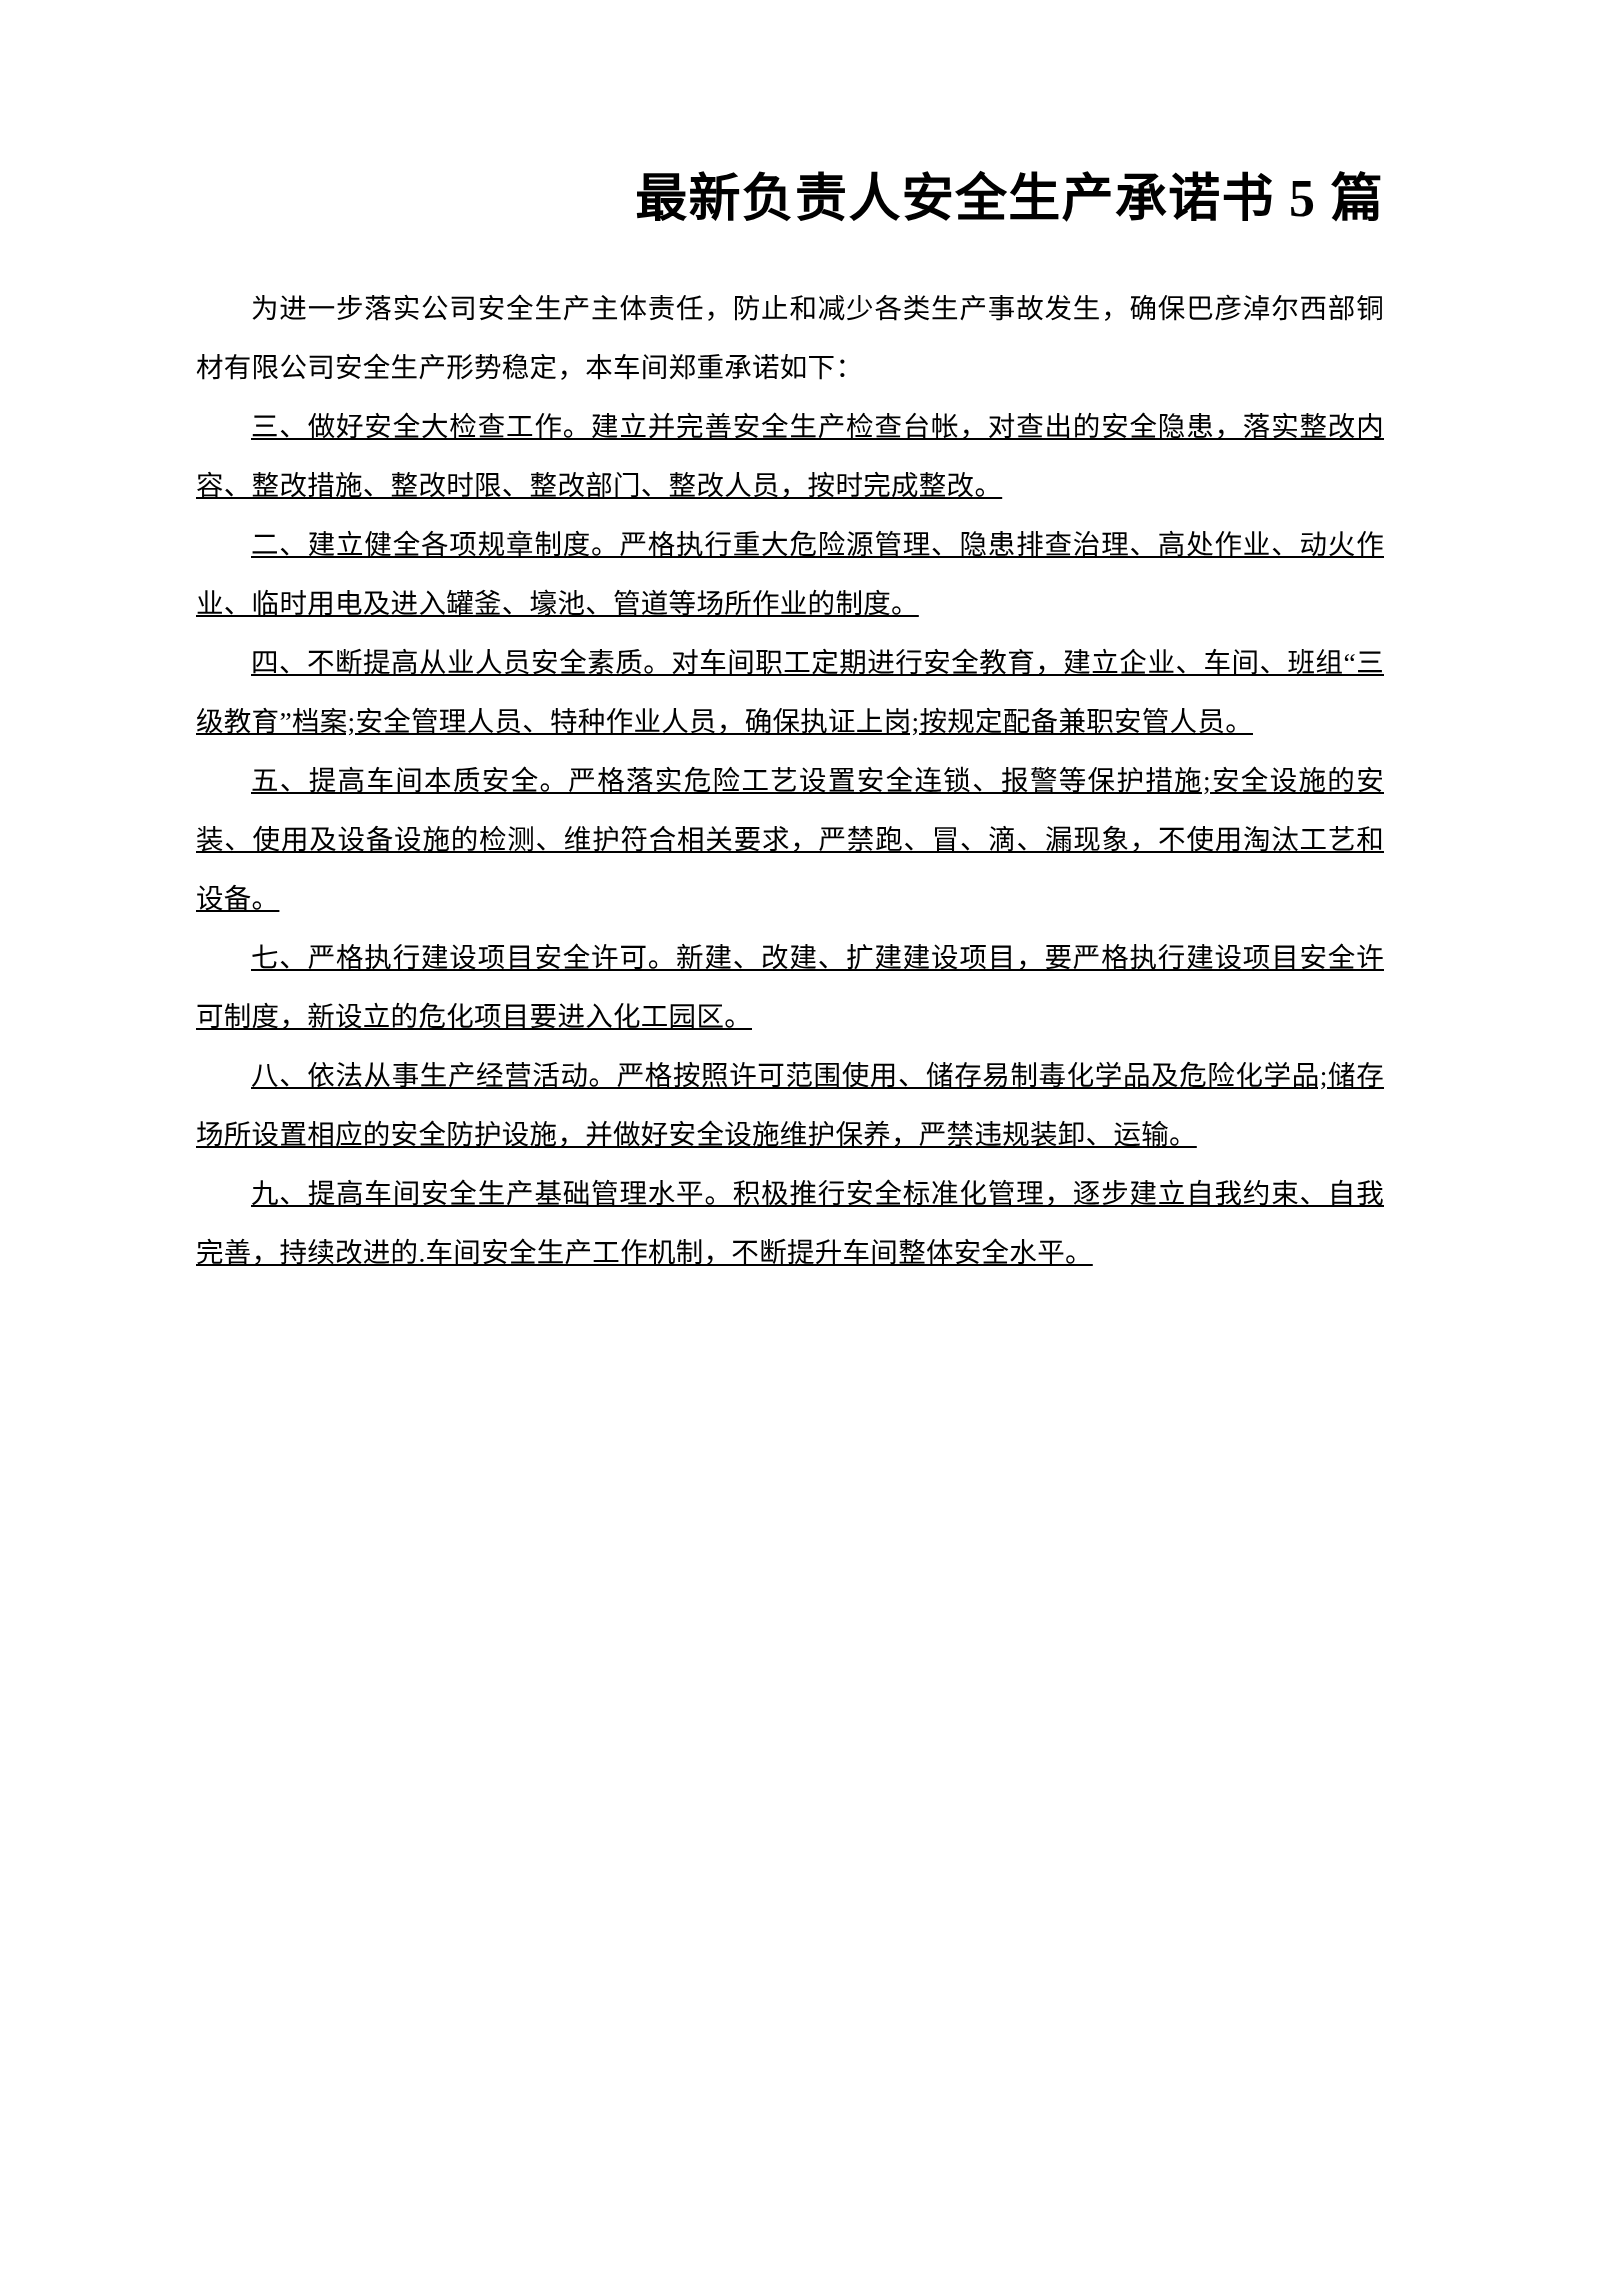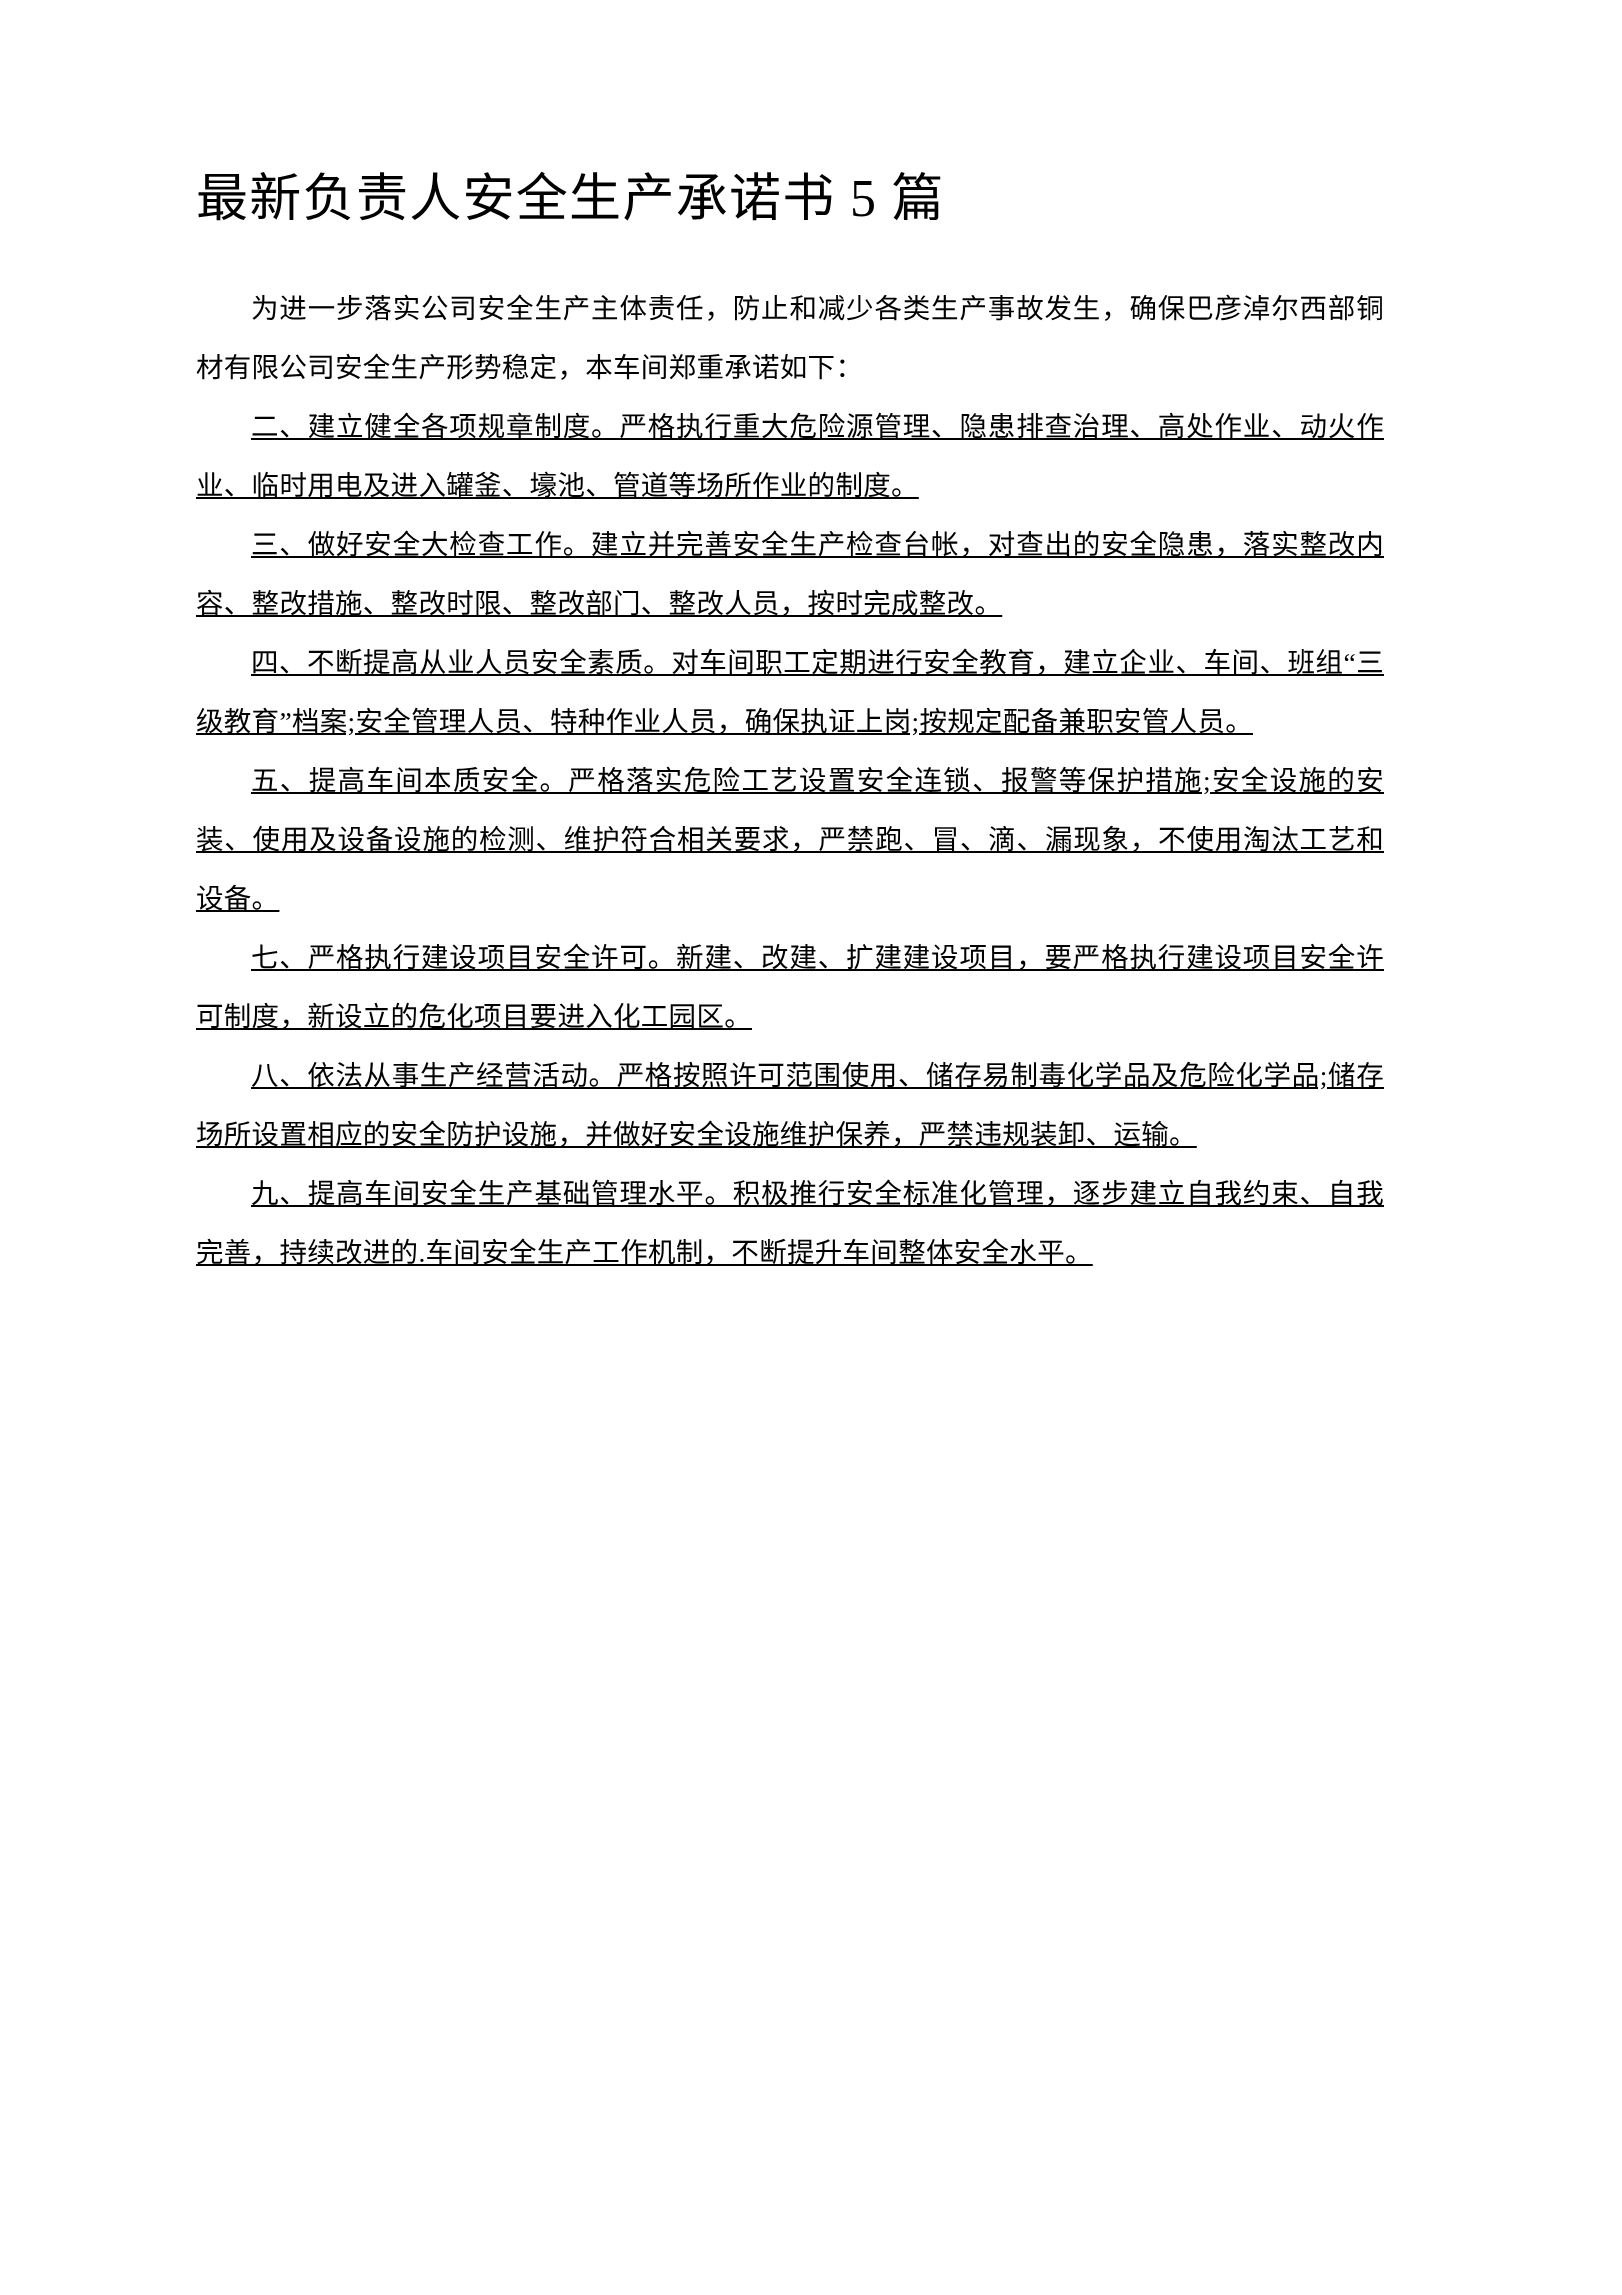--- a/index.html
+++ b/index.html
@@ -27,23 +27,23 @@
   
   .content {
     position: absolute;
     left: 196px;
     top: 0;
     width: 1188px;
   }
 
   
   .doc-title {
-    text-align: left;
+    text-align: right;
     font-size: 52px;
-    font-weight: normal;
+    font-weight: bold;
     line-height: 1.15;
     letter-spacing: 1.3px;
     margin: 0;
     padding-top: 169px;
     padding-bottom: 0;
     white-space: nowrap;
   }
 
   
   .body-block {
@@ -79,23 +79,23 @@
   <div class="content">
 
     <h1 class="doc-title">最新负责人安全生产承诺书 5 篇</h1>
 
     <div class="body-block">
 
 
       <p class="para">为进一步落实公司安全生产主体责任，防止和减少各类生产事故发生，确保巴彦淖尔西部铜材有限公司安全生产形势稳定，本车间郑重承诺如下：</p>
 
 
+      <p class="para">三、做好安全大检查工作。建立并完善安全生产检查台帐，对查出的安全隐患，落实整改内容、整改措施、整改时限、整改部门、整改人员，按时完成整改。</p>
+
       <p class="para">二、建立健全各项规章制度。严格执行重大危险源管理、隐患排查治理、高处作业、动火作业、临时用电及进入罐釜、壕池、管道等场所作业的制度。</p>
-
-      <p class="para">三、做好安全大检查工作。建立并完善安全生产检查台帐，对查出的安全隐患，落实整改内容、整改措施、整改时限、整改部门、整改人员，按时完成整改。</p>
 
       <p class="para">四、不断提高从业人员安全素质。对车间职工定期进行安全教育，建立企业、车间、班组“三级教育”档案;安全管理人员、特种作业人员，确保执证上岗;按规定配备兼职安管人员。</p>
 
       <p class="para">五、提高车间本质安全。严格落实危险工艺设置安全连锁、报警等保护措施;安全设施的安装、使用及设备设施的检测、维护符合相关要求，严禁跑、冒、滴、漏现象，不使用淘汰工艺和设备。</p>
 
 
       <p class="para">七、严格执行建设项目安全许可。新建、改建、扩建建设项目，要严格执行建设项目安全许可制度，新设立的危化项目要进入化工园区。</p>
 
       <p class="para">八、依法从事生产经营活动。严格按照许可范围使用、储存易制毒化学品及危险化学品;储存场所设置相应的安全防护设施，并做好安全设施维护保养，严禁违规装卸、运输。</p>
 

